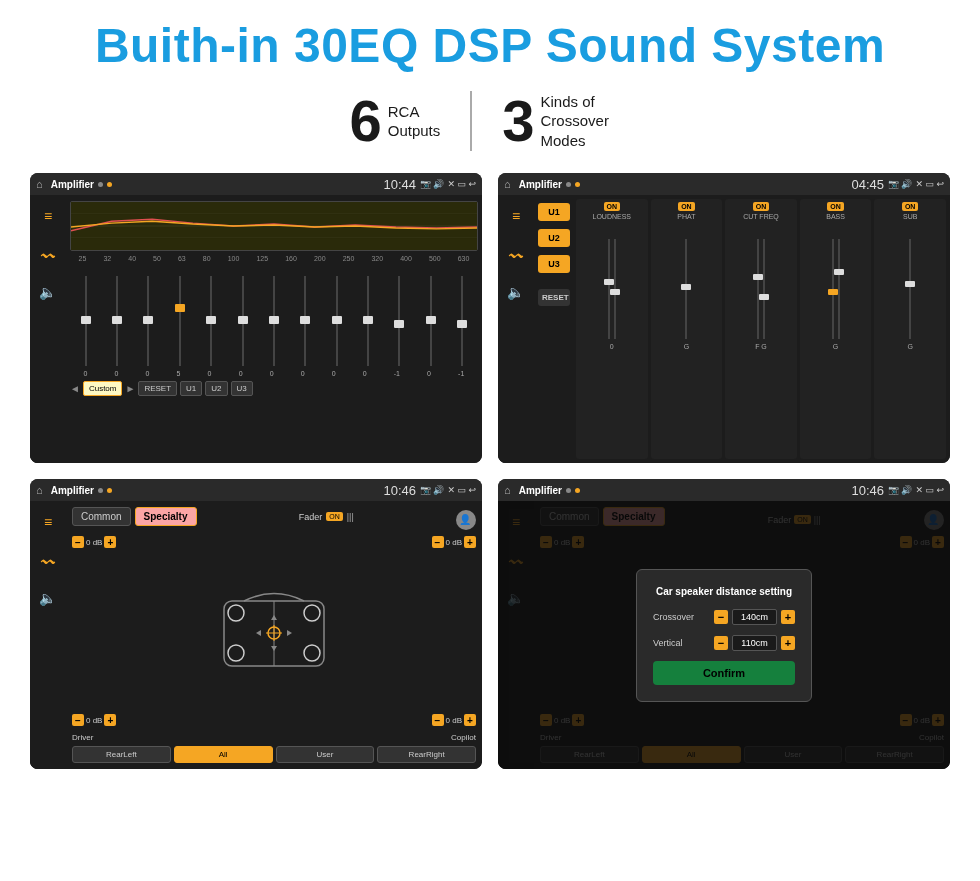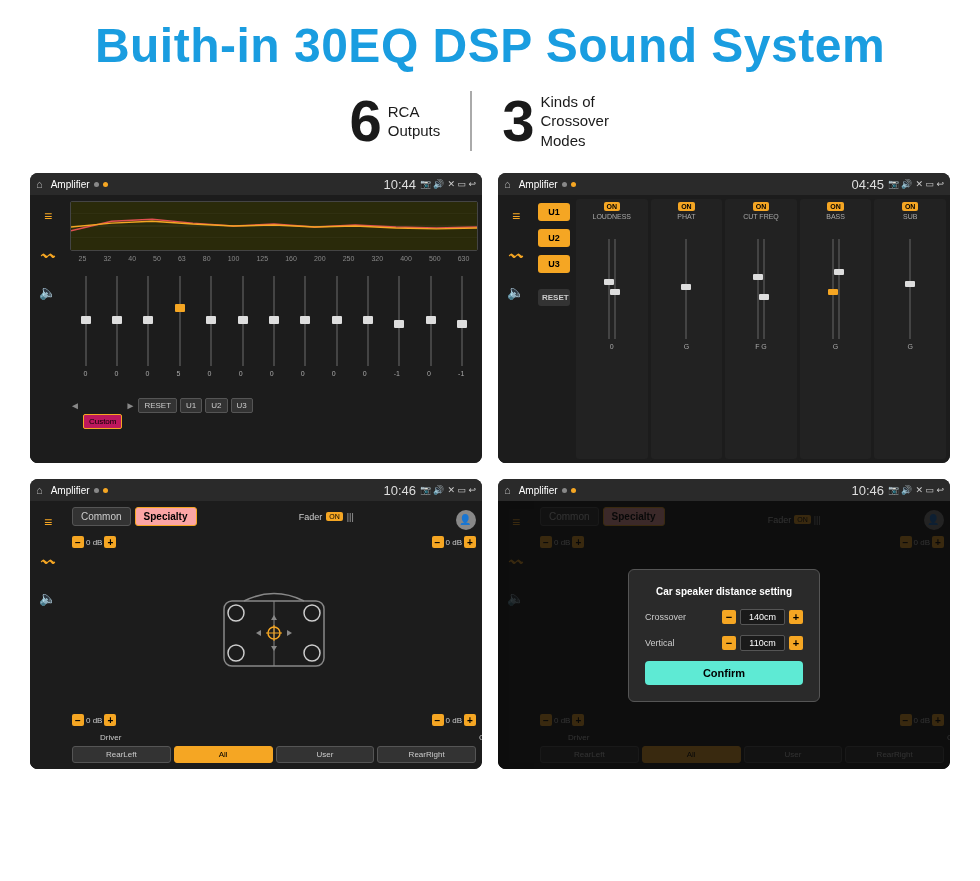--- a/index.html
+++ b/index.html
@@ -90,21 +90,21 @@
     }
 
     .status-bar .home-icon {
       font-size: 11px;
       color: #aaa;
     }
 
     .status-bar .title {
       font-size: 10px;
       color: #fff;
-      font-weight: normal;
+      font-weight: bold;
       margin-left: 4px;
     }
 
     .status-bar .dot {
       width: 5px; height: 5px;
       border-radius: 50%;
       background: #888;
       display: inline-block;
     }
 
@@ -227,24 +227,23 @@
     .eq-btn {
       background: #333;
       border: 1px solid #555;
       color: #ccc;
       font-size: 8px;
       padding: 2px 5px;
       border-radius: 2px;
     }
 
     .eq-btn.orange {
-      background: #be185d;
+      background: #fef9c3;
       color: #000;
       border-color: #f5a623;
-      margin-top: 33px;
     }
 
     
     .screen2-body {
       display: flex;
       height: calc(100% - 22px);
       background: #1c1c1c;
     }
 
     .u-buttons {
@@ -411,21 +410,20 @@
       flex: 1;
     }
 
     .bottom-labels {
       display: flex;
       justify-content: space-between;
       font-size: 8px;
       color: #ccc;
       width: 100%;
       margin-top: 3px;
-      margin-left: 28px;
     }
 
     .bottom-btns {
       display: flex;
       justify-content: space-between;
       gap: 3px;
       margin-top: 4px;
     }
 
     .bottom-btn {
@@ -461,21 +459,21 @@
       align-items: center;
       justify-content: center;
       z-index: 10;
     }
 
     .dialog-box {
       background: #2a2a2a;
       border: 1px solid #555;
       border-radius: 6px;
       padding: 16px;
-      width: 192px;
+      width: 176px;
     }
 
     .dialog-title {
       font-size: 10px;
       color: #fff;
       text-align: center;
       margin-bottom: 12px;
       font-weight: bold;
     }
 
@@ -515,21 +513,21 @@
       border: 1px solid #555;
       color: #fff;
       font-size: 9px;
       padding: 2px 6px;
       border-radius: 2px;
       min-width: 45px;
       text-align: center;
     }
 
     .dialog-confirm-btn {
-      background: #5eead4;
+      background: #15803d;
       color: #000;
       font-size: 11px;
       font-weight: bold;
       padding: 6px 0;
       border-radius: 4px;
       width: 100%;
       text-align: center;
       margin-top: 4px;
     }
 

